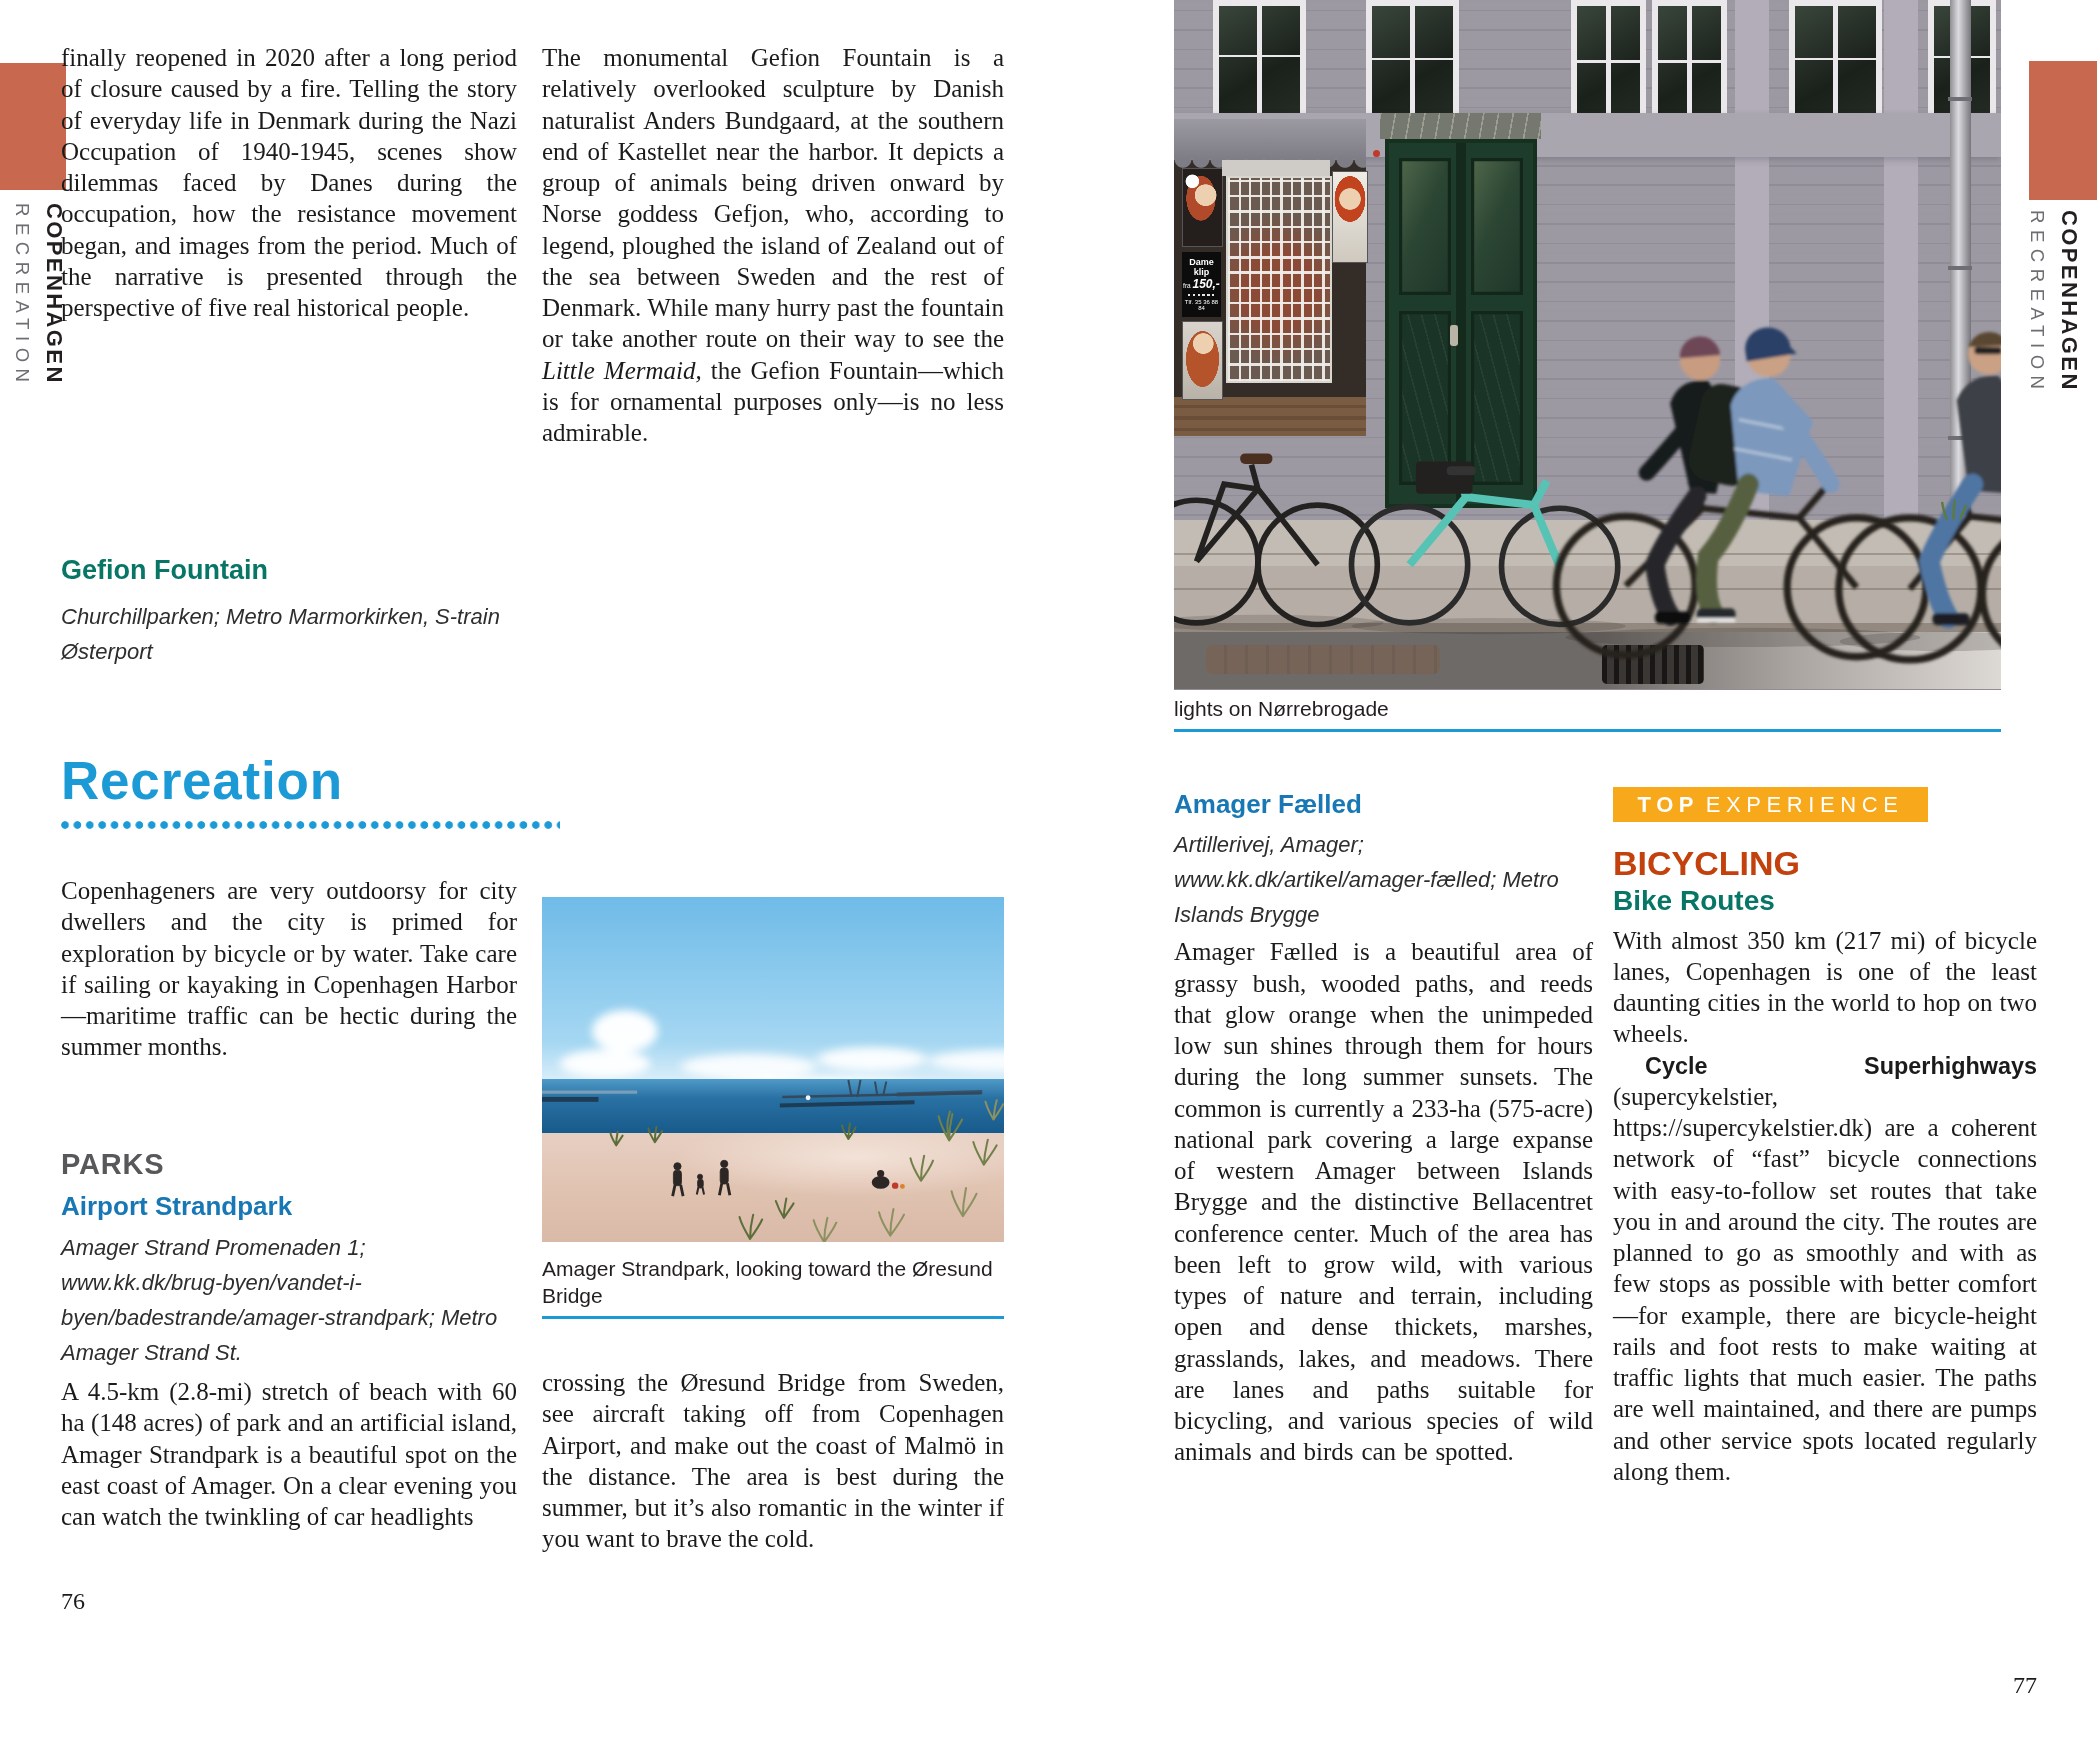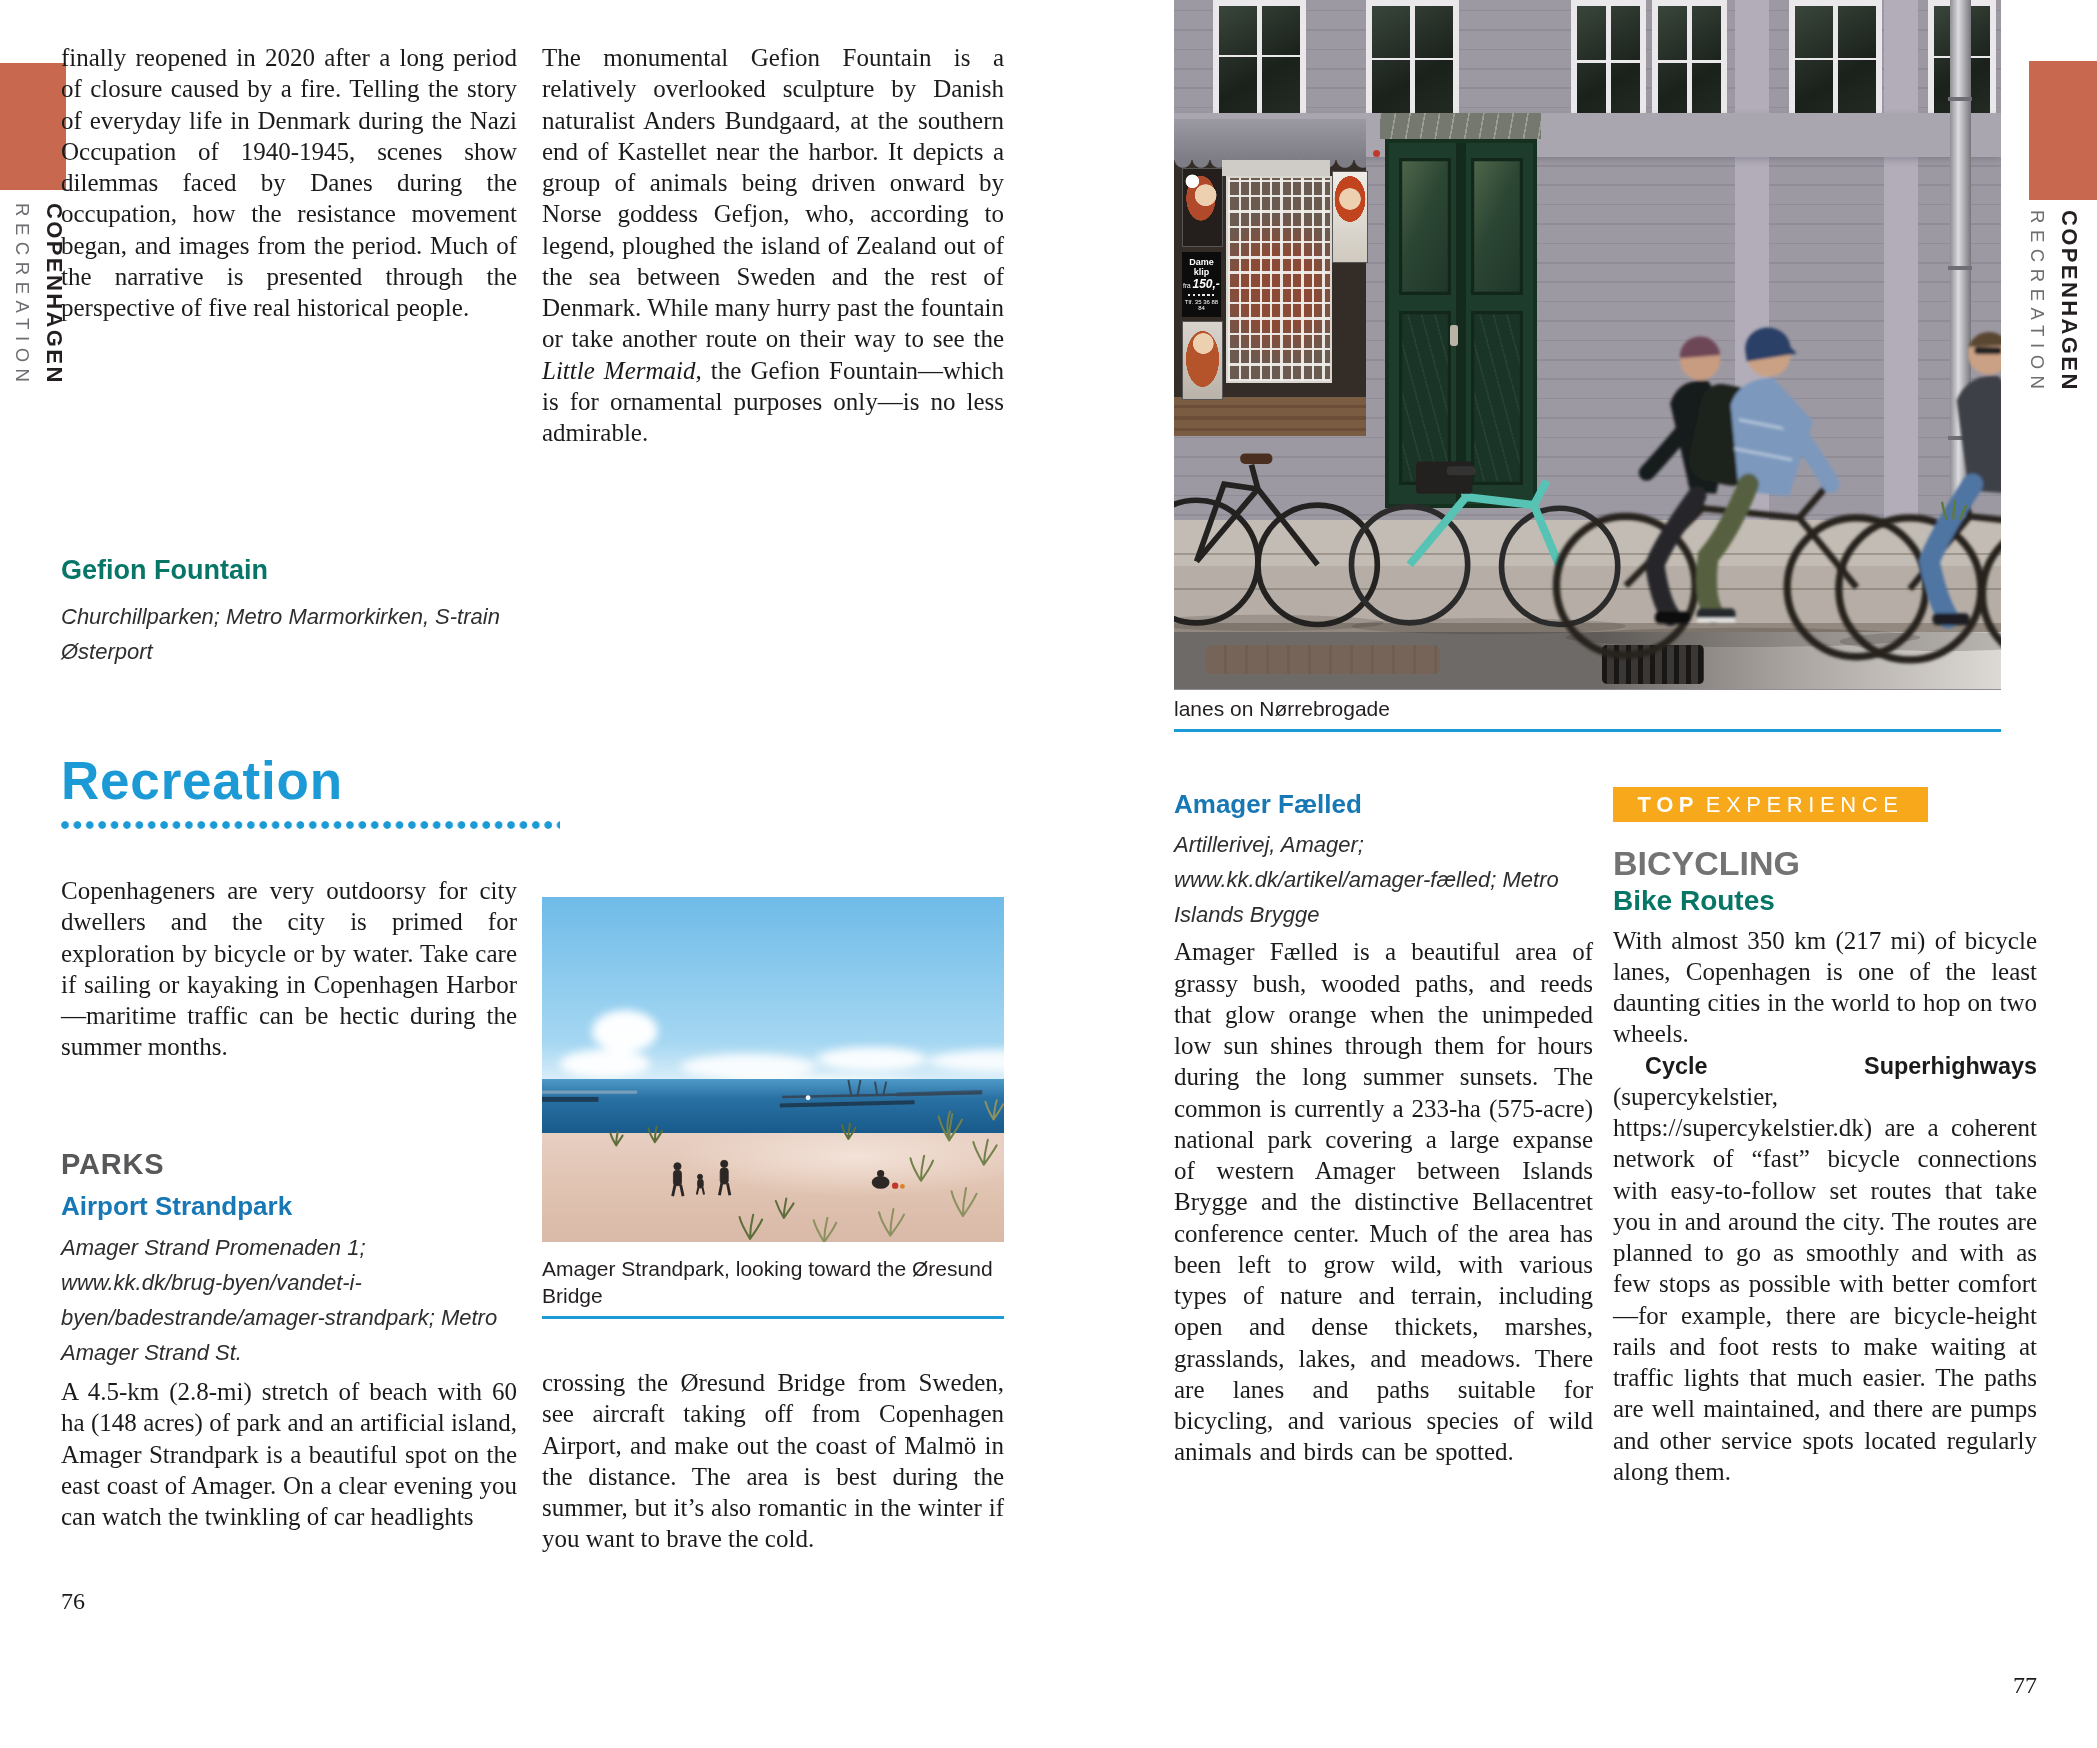--- a/index.html
+++ b/index.html
@@ -51,21 +51,21 @@
   }
 
   
   #banner {
     position:absolute; left:1613px; top:787px; width:315px; height:35px;
     background:#f7a81b; color:#ffffff; text-align:center; line-height:35px;
     font-family:"Liberation Sans","DejaVu Sans",sans-serif; font-size:22px; letter-spacing:5.6px;
   }
   #banner .b1 { font-weight:700; margin-right:6.5px; }
   #banner .b2 { font-weight:400; }
-  .h-bicycling { font-family:"Liberation Sans","DejaVu Sans",sans-serif; font-weight:700; font-size:34px; color:#737373; margin:0; }
+  .h-bicycling { font-family:"Liberation Sans","DejaVu Sans",sans-serif; font-weight:700; font-size:34px; color:#c2410c; margin:0; }
   .h-bikeroutes{ font-family:"Liberation Sans","DejaVu Sans",sans-serif; font-weight:700; font-size:28px; color:#077667; margin:1.6px 0 8px 0; }
   .p2 { text-indent:32px; margin-top:0; }
   .bold-sans { font-family:"Liberation Sans","DejaVu Sans",sans-serif; font-weight:700; font-size:23.4px; }
 
   
   #street-photo { position:absolute; left:1174px; top:0; width:827px; height:690px; overflow:hidden; }
   .facade {
     position:absolute; inset:0; background-color:#9d99a3;
     background-image:
       repeating-linear-gradient(180deg, rgba(255,255,255,.10) 0 1.6px, transparent 1.6px 19.4px),
@@ -414,21 +414,21 @@
         <path d="M990,600 Q948,664 936,696 Q946,744 960,766" stroke="#4f74a2" stroke-width="26" fill="none" stroke-linecap="round"></path>
         <rect x="940" y="760" width="46" height="15" rx="6" fill="#1c1d20"></rect>
       </g>
       <g stroke="#5f7a3d" stroke-width="3" fill="none">
         <path d="M958,644 c-4,-10 -5,-15 -6,-22 M966,644 c0,-12 1,-17 2,-24 M974,644 c4,-9 6,-13 8,-18"></path>
       </g>
     </svg>
   </div>
 
   <div id="street-caption">
-    <p class="caption">lanes on Nørrebrogade</p>
+    <p class="caption">lights on Nørrebrogade</p>
     <div class="cap-rule"></div>
   </div>
 
   <div class="abs" id="col3">
     <h3 class="h-blue">Amager Fælled</h3>
     <p class="address">Artillerivej, Amager; www.kk.dk/artikel/amager-fælled; Metro Islands Brygge</p>
     <p class="body jt">Amager Fælled is a beautiful area of grassy bush, wooded paths, and reeds that glow orange when the unimpeded low sun shines through them for hours during the long summer sunsets. The common is currently a 233-ha (575-acre) national park covering a large expanse of western Amager between Islands Brygge and the distinctive Bellacentret conference center. Much of the area has been left to grow wild, with various types of nature and terrain, including open and dense thickets, marshes, grasslands, lakes, and meadows. There are lanes and paths suitable for bicycling, and various species of wild animals and birds can be spotted.</p>
   </div>
 
   <div id="banner">

